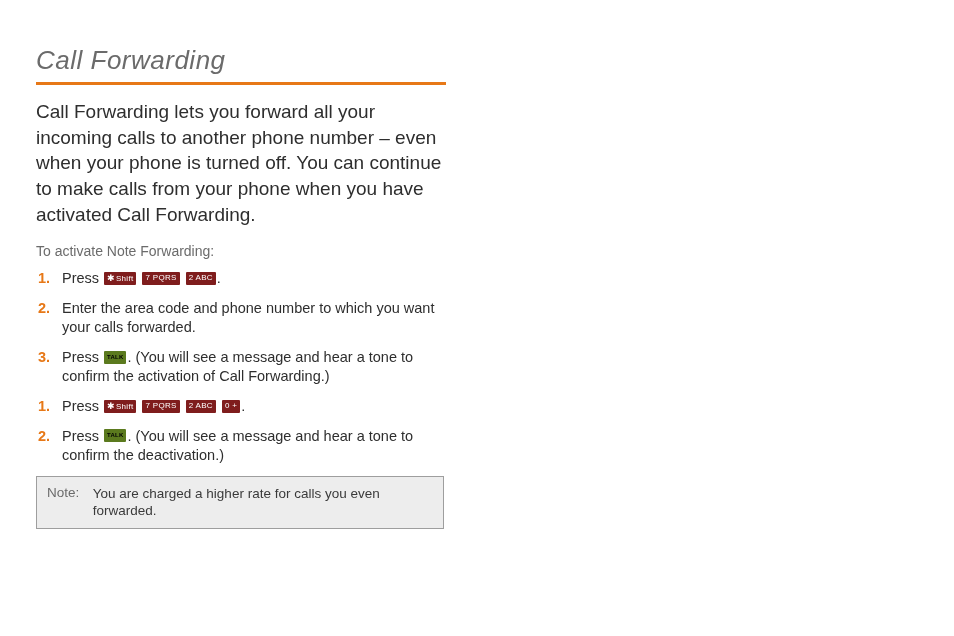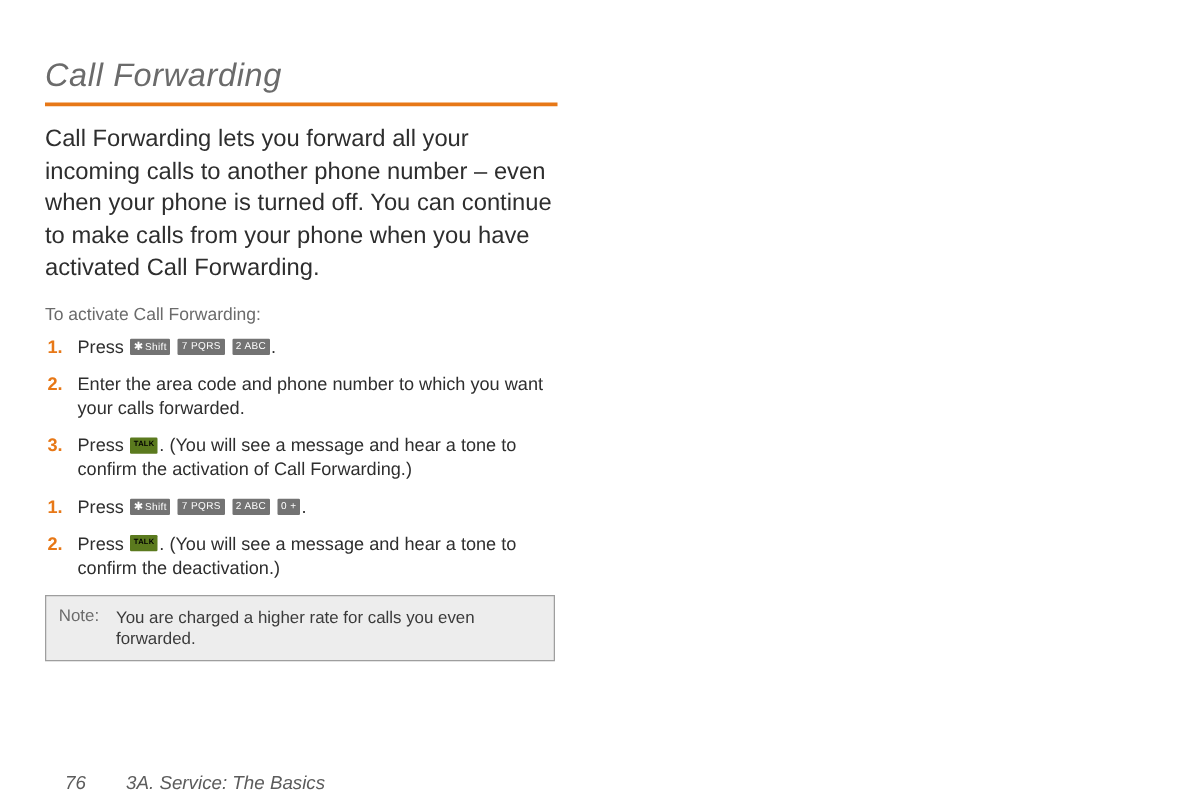--- a/index.html
+++ b/index.html
@@ -6,40 +6,40 @@
   html, body { width: 954px; height: 636px; background: #fff; font-family: Arial, Helvetica, sans-serif; color: #3a3a3a; }
   .page { position: relative; width: 954px; height: 636px; padding: 26px 0 0 36px; margin-top: 19px; }
   .content { width: 410px; }
   .title { font-size: 26px; font-style: italic; color: #6b6b6b; font-weight: 500; letter-spacing: 0.5px; padding-bottom: 6px; }
   .rule { height: 3px; background: #e77817; width: 410px; margin-bottom: 14px; }
   .intro { font-size: 19px; line-height: 1.35; color: #2e2e2e; margin-bottom: 16px; }
   .subhead { font-size: 14px; color: #6b6b6b; margin: 14px 0 10px 0; }
   ol.steps { list-style: none; counter-reset: step; padding-left: 22px; }
   ol.steps > li { counter-increment: step; position: relative; font-size: 14.5px; line-height: 1.35; color: #2e2e2e; margin-bottom: 10px; padding-left: 4px; }
   ol.steps > li::before { content: counter(step) "."; position: absolute; left: -20px; color: #e77817; font-weight: 600; }
-  .key { display: inline-block; vertical-align: middle; background: #737373; color: #fff; font-size: 8px; line-height: 12px; height: 13px; padding: 0 3px; border-radius: 1px; margin: 0 1px; font-family: Arial, sans-serif; letter-spacing: 0.3px; position: relative; top: -1px; }
+  .key { display: inline-block; vertical-align: middle; background: #7f1d1d; color: #fff; font-size: 8px; line-height: 12px; height: 13px; padding: 0 3px; border-radius: 1px; margin: 0 1px; font-family: Arial, sans-serif; letter-spacing: 0.3px; position: relative; top: -1px; }
   .key .sym { font-size: 9px; margin-right: 1px; }
   .key-talk { background: #5b7a1e; color: #000; font-size: 6px; font-weight: bold; padding: 0 3px; letter-spacing: 0.2px; }
   .note-box { border: 1px solid #9e9e9e; background: #ededed; padding: 8px 10px 8px 10px; margin-top: 8px; font-size: 13.5px; color: #3a3a3a; width: 408px; }
   .note-box .note-label { color: #6b6b6b; display: inline-block; width: 42px; vertical-align: top; }
   .note-box .note-text { display: inline-block; width: 330px; vertical-align: top; line-height: 1.3; }
   .footer { position: absolute; left: 52px; bottom: 20px; font-size: 15px; font-style: italic; color: #5c5c5c; }
   .footer .pagenum { font-style: italic; margin-right: 28px; }
 </style>
 </head>
 <body>
 
 <div class="page">
   <div class="content">
     <h1 class="title">Call Forwarding</h1>
     <div class="rule"></div>
 
     <p class="intro">Call Forwarding lets you forward all your incoming calls to another phone number – even when your phone is turned off. You can continue to make calls from your phone when you have activated Call Forwarding.</p>
 
-    <div class="subhead">To activate Call Forwarding:</div>
+    <div class="subhead">To activate Note Forwarding:</div>
     <ol class="steps">
       <li>
         <span>Press </span>
         <span class="key"><span class="sym">✱</span><span>Shift</span></span>
         <span class="key">7 PQRS</span>
         <span class="key">2 ABC</span><span>.</span>
       </li>
       <li>Enter the area code and phone number to which you want your calls forwarded.</li>
       <li>
         <span>Press </span>
@@ -60,17 +60,13 @@
         <span class="key key-talk">TALK</span><span>. (You will see a message and hear a tone to confirm the deactivation.)</span>
       </li>
     </ol>
 
     <div class="note-box">
       <span class="note-label">Note:</span>
       <span class="note-text">You are charged a higher rate for calls you even forwarded.</span>
     </div>
   </div>
 
-  <div class="footer">
-    <span class="pagenum">76</span>
-    <span>3A. Service: The Basics</span>
-  </div>
 </div>
 
 </body></html>

